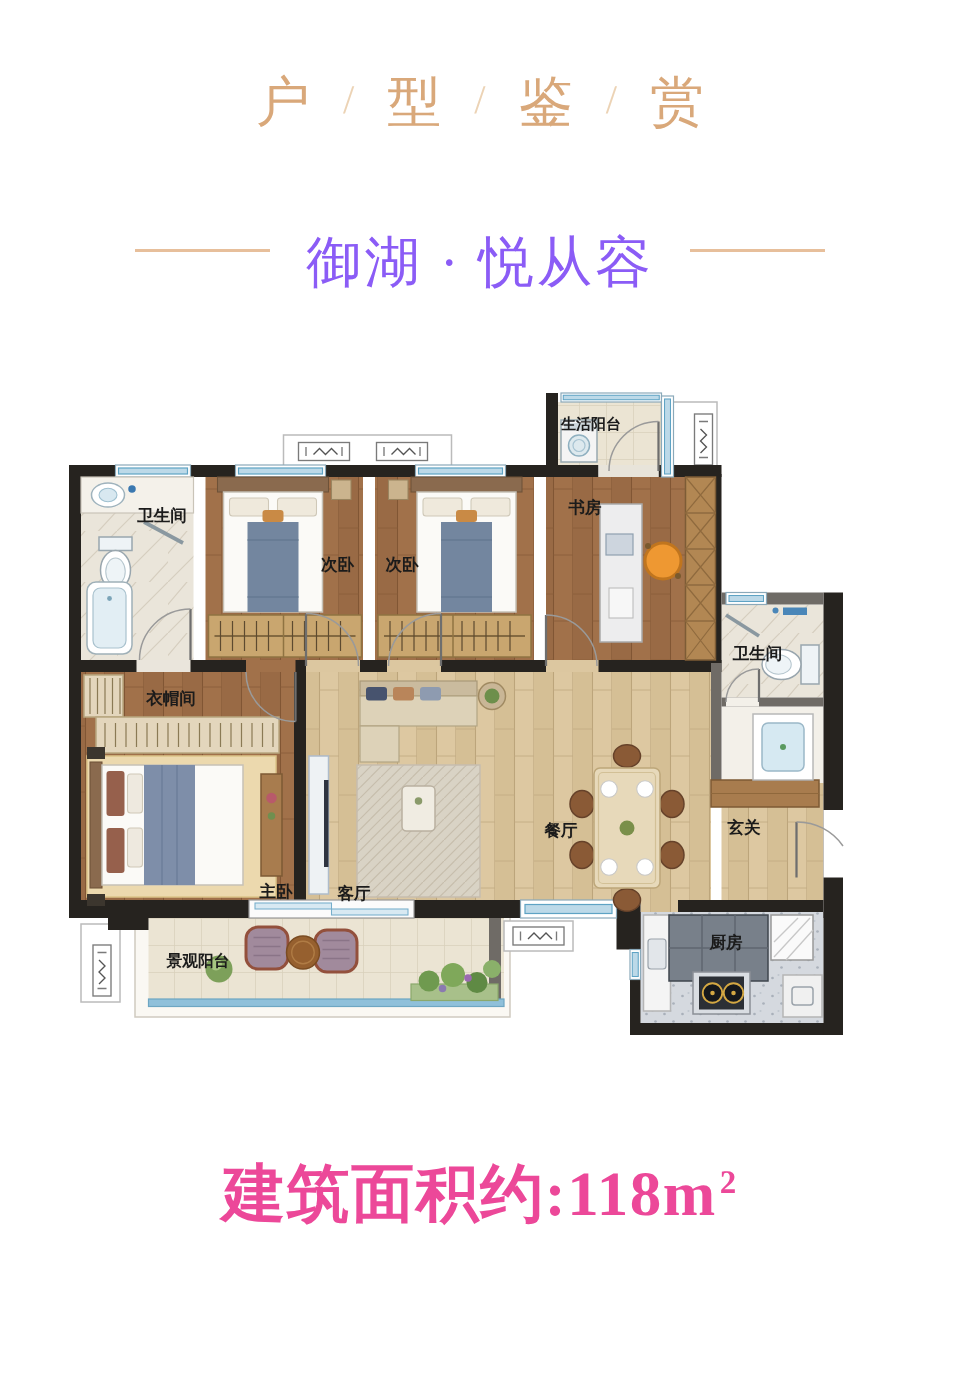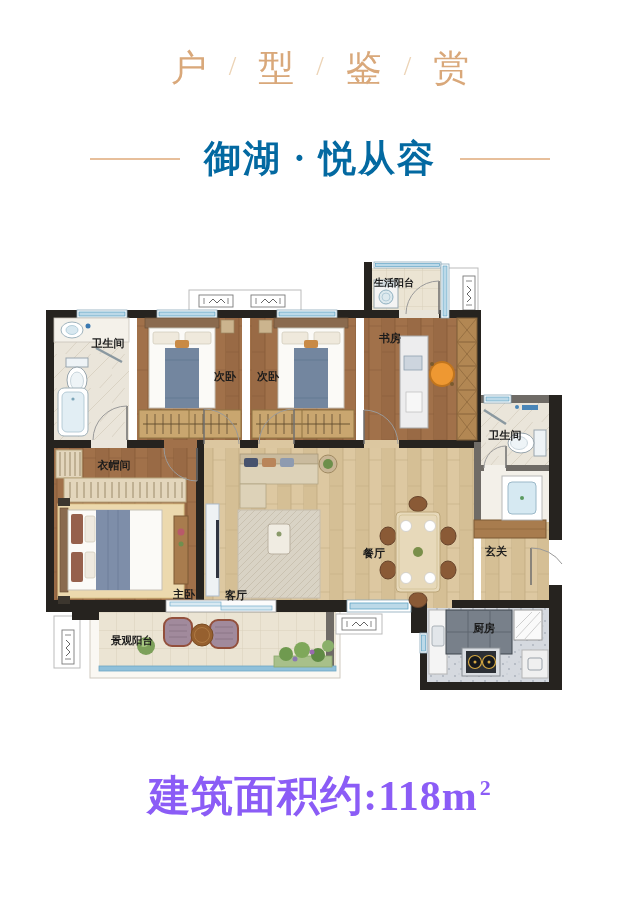--- a/index.html
+++ b/index.html
@@ -7,28 +7,28 @@
         font-family:"Liberation Sans",sans-serif;}
   
   .title-row{position:absolute;top:44px;left:0;right:0;display:flex;justify-content:center;
              align-items:center;gap:22px;color:#d9a87a;font-family:"Liberation Serif",serif;
              font-size:36px;font-weight:400;}
   .title-row .sep{color:#ecd3b5;font-size:27px;transform:translateY(-2px);}
   
   .subtitle-row{position:absolute;top:134px;left:0;right:0;display:flex;justify-content:center;
                 align-items:center;gap:24px;}
   .subtitle-row .line{width:90px;height:2px;background:#e7bf9b;}
-  .subtitle-row .txt{color:#0369a1;font-family:"Liberation Serif",serif;font-size:37px;
-                     font-weight:700;letter-spacing:2px;}
+  .subtitle-row .txt{color:#8b5cf6;font-family:"Liberation Serif",serif;font-size:37px;
+                     font-weight:400;letter-spacing:2px;margin-top:16px;}
   
   .plan{position:absolute;left:44px;top:252px;width:520px;height:460px;}
   .plan svg text{font-family:"Liberation Sans",sans-serif;font-weight:bold;fill:#1b1b1b;}
   
   .footer{position:absolute;top:768px;left:0;right:0;text-align:center;
-          font-family:"Liberation Serif",serif;font-weight:700;color:#8b5cf6;
+          font-family:"Liberation Serif",serif;font-weight:700;color:#ec4899;
           font-size:42px;letter-spacing:1px;}
   .footer sup{font-size:22px;vertical-align:super;margin-left:2px;}
 </style>
 </head>
 <body>
 
 <div class="page">
 
   <div class="title-row">
     <span>户</span>

